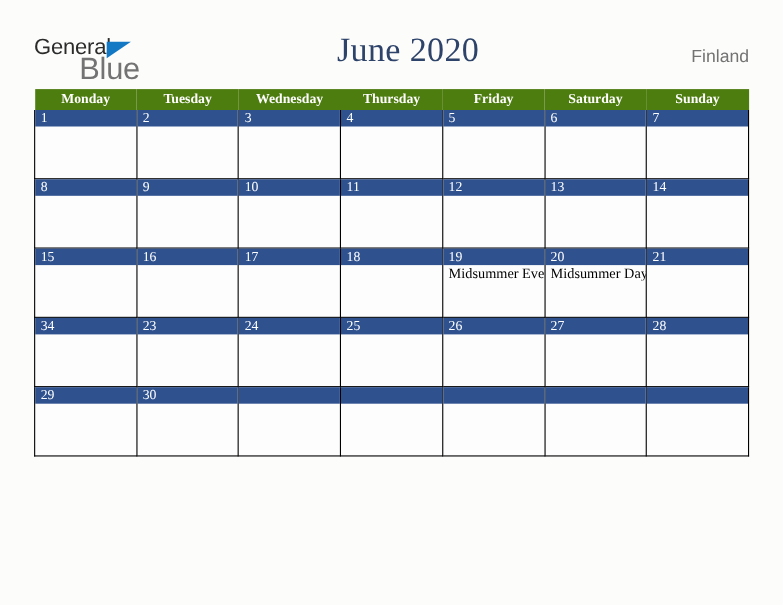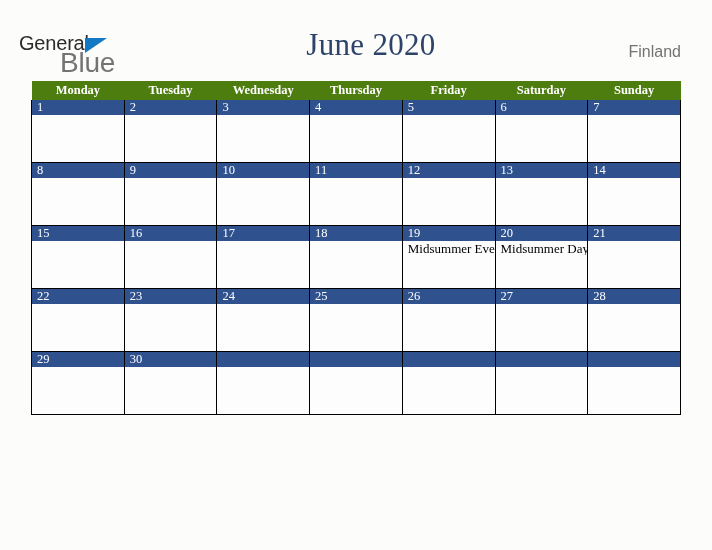--- a/index.html
+++ b/index.html
@@ -22,21 +22,21 @@
   
   .header {
     position: absolute;
     left: 0;
     top: 0;
     width: 712px;
     height: 80px;
   }
   .logo {
     position: absolute;
-    left: 19px;
+    left: 31px;
     top: 33px;
     width: 120px;
     height: 46px;
     text-decoration: underline;
   }
   .logo-general {
     position: absolute;
     left: 0;
     top: 0;
     font-family: "Liberation Sans", sans-serif;
@@ -291,21 +291,21 @@
           </td>
           <td>
             <div class="daycell">
               <span class="daynum">21</span>
             </div>
           </td>
         </tr>
         <tr>
           <td>
             <div class="daycell">
-              <span class="daynum">22</span>
+              <span class="daynum">34</span>
             </div>
           </td>
           <td>
             <div class="daycell">
               <span class="daynum">23</span>
             </div>
           </td>
           <td>
             <div class="daycell">
               <span class="daynum">24</span>

